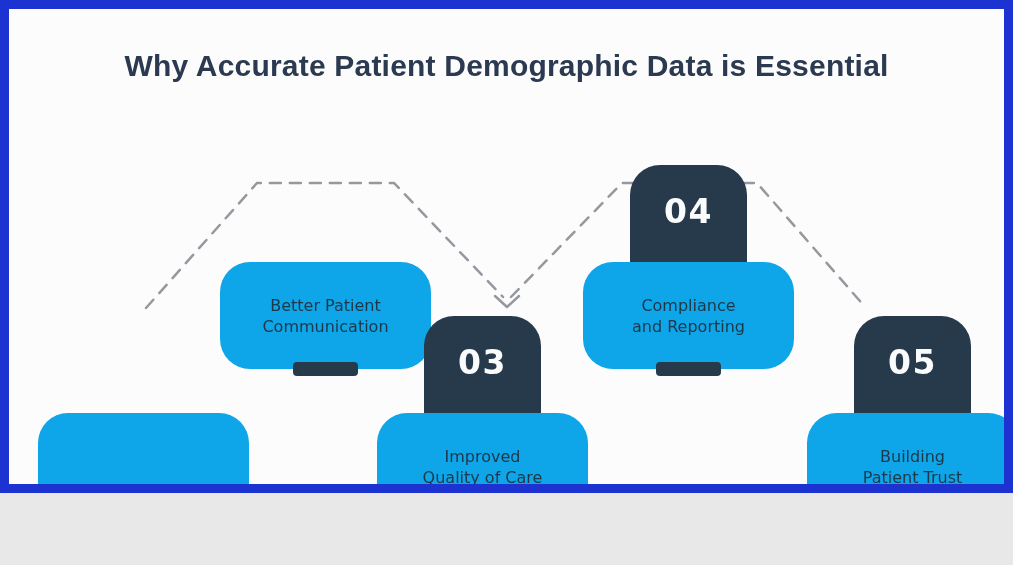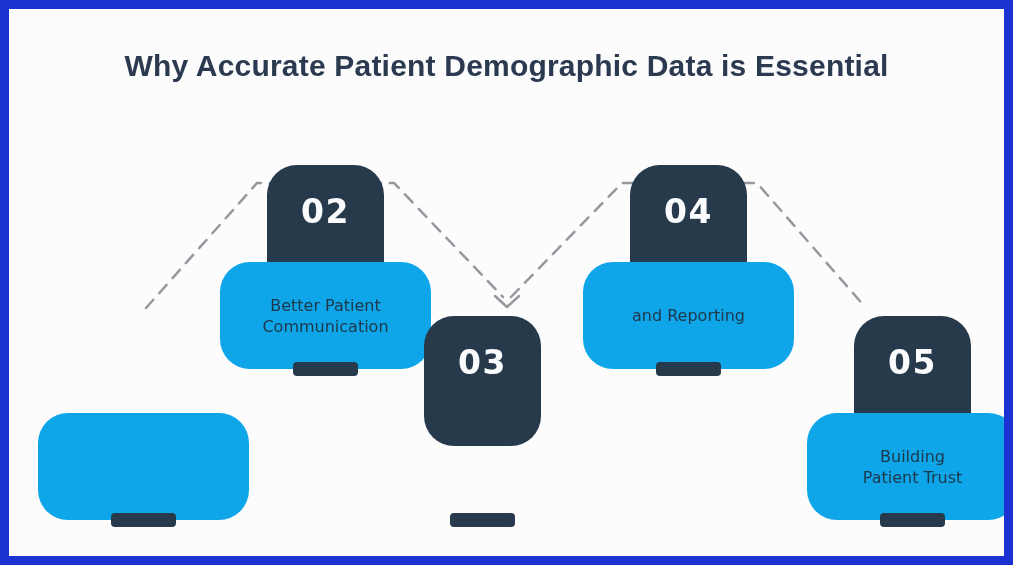--- a/index.html
+++ b/index.html
@@ -1,18 +1,18 @@
 <!DOCTYPE html>
 <html><head>
 <meta charset="utf-8">
 <style>
   html,body{margin:0;padding:0;background:#e8e8e8;}
   .frame{
     position:relative;
-    width:1013px;height:565px;
+    width:1013px;height:493px;
     box-sizing:border-box;
     border:9px solid #1c33d2;
     background:#fcfcfd;
     font-family:"Liberation Sans","DejaVu Sans",sans-serif;
     overflow:hidden;
   }
   .canvas{position:absolute;inset:0;}
   .title{
     position:absolute;
     top:40px;left:0;width:100%;
@@ -105,45 +105,49 @@
 
     <div class="step step1">
       <div class="body">
         <div class="label">
         </div>
       </div>
       <div class="foot"></div>
     </div>
 
     <div class="step step2">
-      <div class="tab">
-        <span class="num">02</span>
-      </div>
       <div class="body">
         <div class="label">
           <span>Better Patient</span>
           <span>Communication</span>
         </div>
       </div>
       <div class="foot"></div>
     </div>
 
     <div class="step step3">
       <div class="tab">
         <span class="num">03</span>
       </div>
+      <div class="body">
+        <div class="label">
+          <span>Improved</span>
+          <span>Quality of Care</span>
+        </div>
+      </div>
       <div class="foot"></div>
     </div>
 
     <div class="step step4">
       <div class="tab">
         <span class="num">04</span>
       </div>
       <div class="body">
         <div class="label">
+          <span>Compliance</span>
           <span>and Reporting</span>
         </div>
       </div>
       <div class="foot"></div>
     </div>
 
     <div class="step step5">
       <div class="tab">
         <span class="num">05</span>
       </div>

